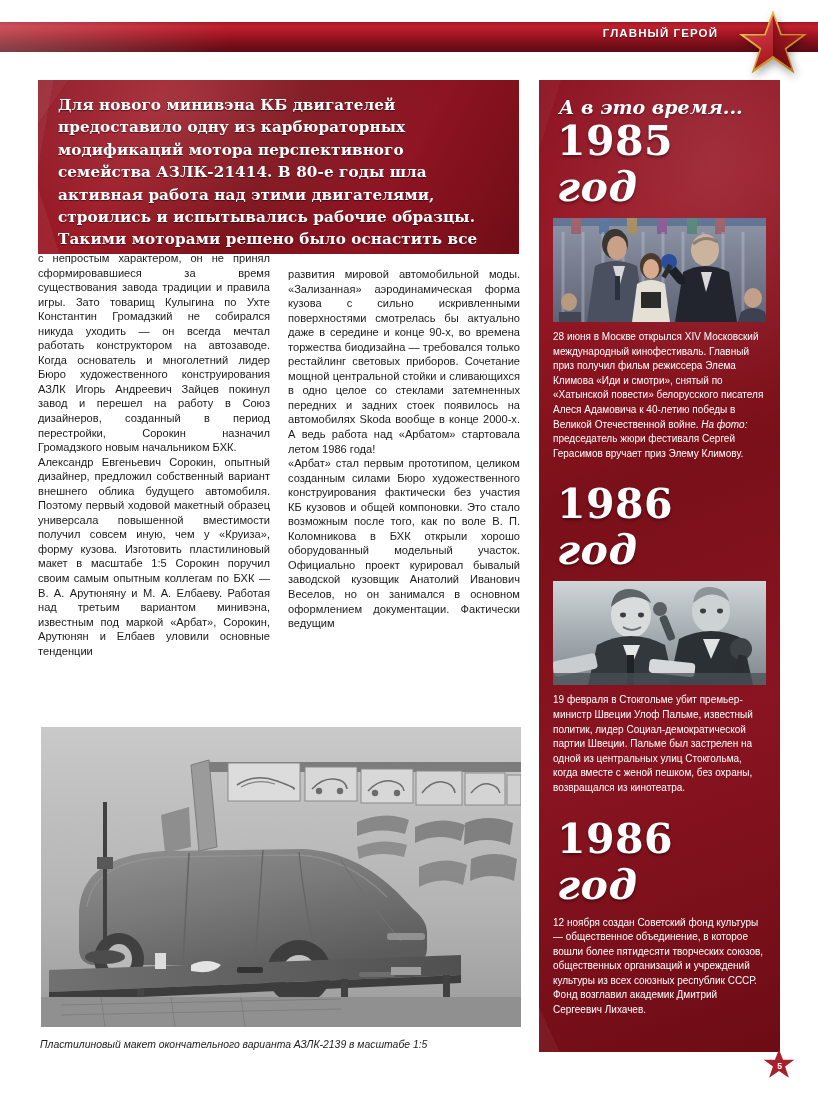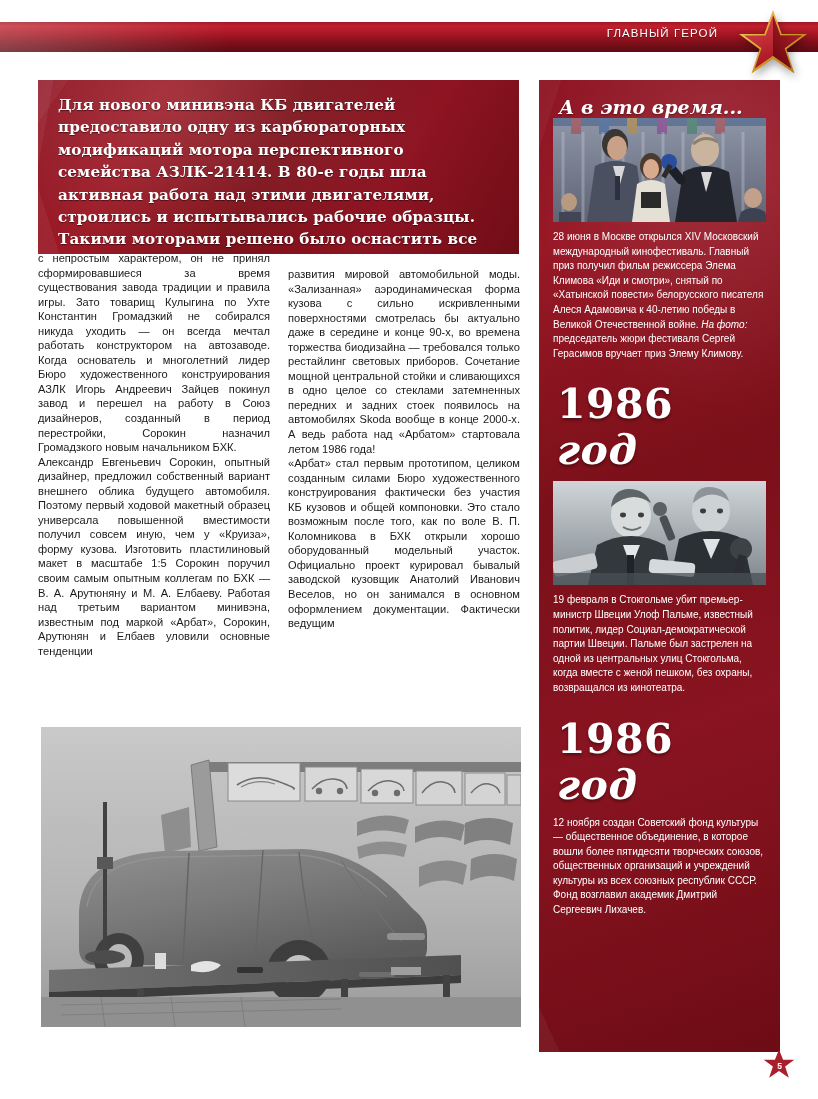--- a/index.html
+++ b/index.html
@@ -33,21 +33,21 @@
     left: 0; top: 0;
     width: 230px; height: 100%;
     background: linear-gradient(90deg, rgba(255,255,255,0.22), rgba(255,255,255,0));
     pointer-events: none;
   }
   .header-title {
     position: absolute;
     right: 100px;
     top: 27px;
     font-size: 11.5px;
-    font-weight: normal;
+    font-weight: bold;
     letter-spacing: 1.1px;
     color: #ffffff;
     text-transform: uppercase;
     font-family: "Liberation Sans", sans-serif;
     text-shadow: 0 1px 1px rgba(0,0,0,0.45);
     z-index: 4;
   }
   .header-star {
     position: absolute;
     right: 8px;
@@ -369,27 +369,29 @@
       <g opacity="0.55" stroke="#707070" stroke-width="1">
         <line x1="20" y1="278" x2="300" y2="272"></line>
         <line x1="20" y1="288" x2="300" y2="282"></line>
         <line x1="60" y1="270" x2="64" y2="300"></line>
         <line x1="130" y1="270" x2="134" y2="300"></line>
         <line x1="200" y1="270" x2="204" y2="300"></line>
       </g>
       <rect width="480" height="300" fill="#ffffff" opacity="0.01" filter="url(#grain)"></rect>
     </svg>
   </div>
+  <div class="photo-caption">Пластилиновый макет окончательного варианта АЗЛК-2139 в масштабе 1:5</div>
 
   <div class="sidebar">
     <div class="rays"></div>
     <div class="sb-inner">
 
       <div class="sb-kicker">А в это время...</div>
 
+      <div class="sb-year"><span>1985 </span><span class="it">год</span></div>
       <div class="sb-photo">
         <svg viewBox="0 0 213 104" width="213" height="104" preserveAspectRatio="none">
           <defs>
             <linearGradient id="stageG" x1="0" y1="0" x2="0" y2="1">
               <stop offset="0%" stop-color="#8d95a8"></stop>
               <stop offset="100%" stop-color="#5f6474"></stop>
             </linearGradient>
           </defs>
           <rect width="213" height="104" fill="url(#stageG)"></rect>
           <g opacity="0.5">

